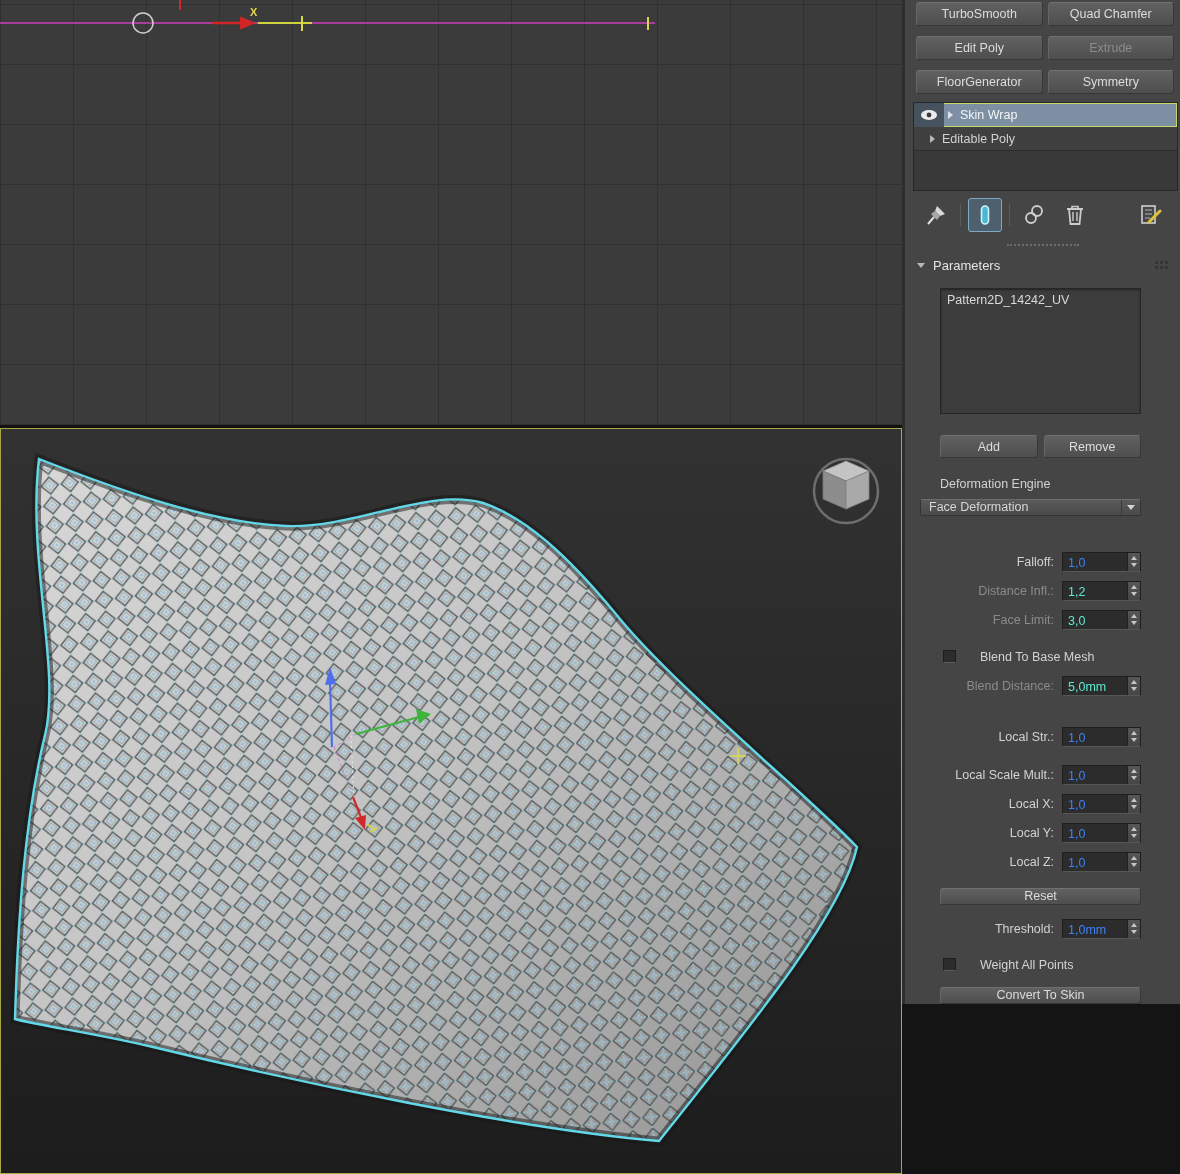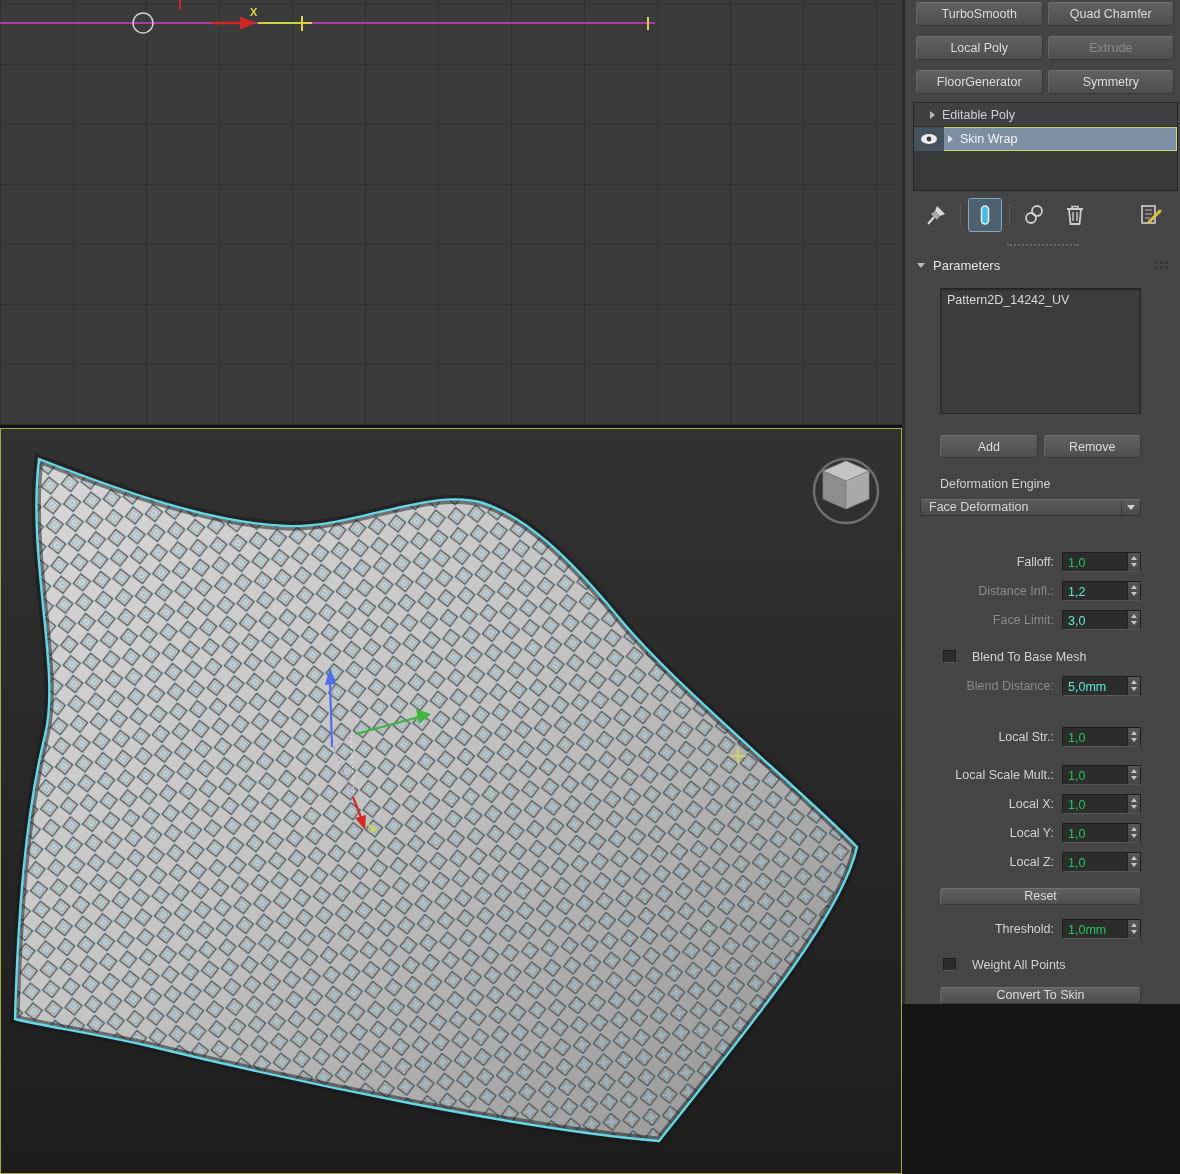--- a/index.html
+++ b/index.html
@@ -64,29 +64,29 @@
     border:1px solid #333;border-top-color:#6c6c6c;border-radius:2px;display:flex;align-items:center;
     padding-left:8px;cursor:pointer}
   .combo .dd{margin-left:auto;width:19px;height:100%;border-left:1px solid #3a3a3a;
     display:flex;align-items:center;justify-content:center}
   .combo .tri{width:0;height:0;border-left:4.5px solid transparent;border-right:4.5px solid transparent;border-top:5px solid #d2d2d2}
 
   .srow{display:flex;align-items:center;justify-content:flex-end;gap:8px;margin:9px 39px 0 0;height:20px}
   .srow .lbl{color:#d2d2d2;white-space:nowrap}
   .sfield{width:79px;height:20px;background:#2c2c2c;border:1px solid #1e1e1e;border-bottom-color:#565656;
     display:flex;align-items:stretch;cursor:text}
-  .sfield .val{flex:1;padding:3px 0 0 5px;color:#22c55e}
+  .sfield .val{flex:1;padding:3px 0 0 5px;color:#3b82f6}
   .srow.disabled .lbl{color:#8b8b8b}
   .srow.disabled .val{color:#5eead4}
   .spin{width:13px;background:linear-gradient(#565656,#464646);border-left:1px solid #222;
     display:flex;flex-direction:column;align-items:center;justify-content:center;gap:3px;cursor:pointer}
   .spin .u{width:0;height:0;border-left:3.5px solid transparent;border-right:3.5px solid transparent;border-bottom:4px solid #c6c6c6}
   .spin .d{width:0;height:0;border-left:3.5px solid transparent;border-right:3.5px solid transparent;border-top:4px solid #c6c6c6}
 
-  .crow{display:flex;align-items:center;gap:16px;margin-left:38px;height:16px}
+  .crow{display:flex;align-items:center;gap:24px;margin-left:38px;height:16px}
   .cbox{width:13px;height:13px;background:#2c2c2c;border:1px solid #1d1d1d;border-bottom-color:#5c5c5c;cursor:pointer}
   .crow .clbl{color:#d2d2d2}
 
   .bigbtn{margin:16px 39px 0 35px;height:22px}
 </style>
 </head>
 <body>
 
 <div class="root">
 
@@ -155,41 +155,41 @@
         </g>
       </svg>
     </div>
   </div>
 
   <div class="panel">
 
     <div class="btngrid">
       <div class="mbtn">TurboSmooth</div>
       <div class="mbtn">Quad Chamfer</div>
-      <div class="mbtn">Local Poly</div>
+      <div class="mbtn">Edit Poly</div>
       <div class="mbtn disabled">Extrude</div>
       <div class="mbtn">FloorGenerator</div>
       <div class="mbtn">Symmetry</div>
     </div>
 
     <div class="stack">
-      <div class="stackrow plain">
-        <span class="tri-right"></span>
-        <span class="name">Editable Poly</span>
-      </div>
       <div class="stackrow selected">
         <span class="eyecell">
           <svg width="18" height="12">
             <ellipse cx="9" cy="6" rx="8" ry="5" fill="#ececec"></ellipse>
             <circle cx="9" cy="6" r="2.4" fill="#3a3a3a"></circle>
           </svg>
         </span>
         <span class="tri-right"></span>
         <span class="name">Skin Wrap</span>
       </div>
+      <div class="stackrow plain">
+        <span class="tri-right"></span>
+        <span class="name">Editable Poly</span>
+      </div>
     </div>
 
     <div class="iconrow">
       <div class="ibtn">
         <svg width="24" height="24">
           <polygon points="13,3 21,11 16,13 11,8" fill="#d9d9d9"></polygon>
           <polygon points="11,8 16,13 13,17 7,11" fill="#a8a8a8"></polygon>
           <line x1="10" y1="14" x2="4" y2="21" stroke="#dedede" stroke-width="2"></line>
         </svg>
       </div>

